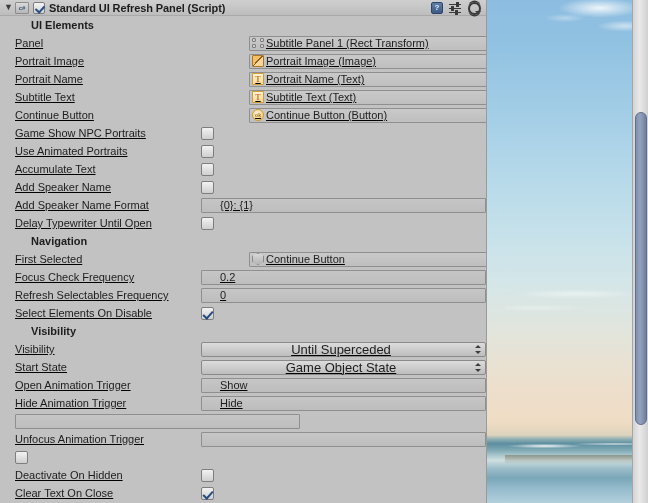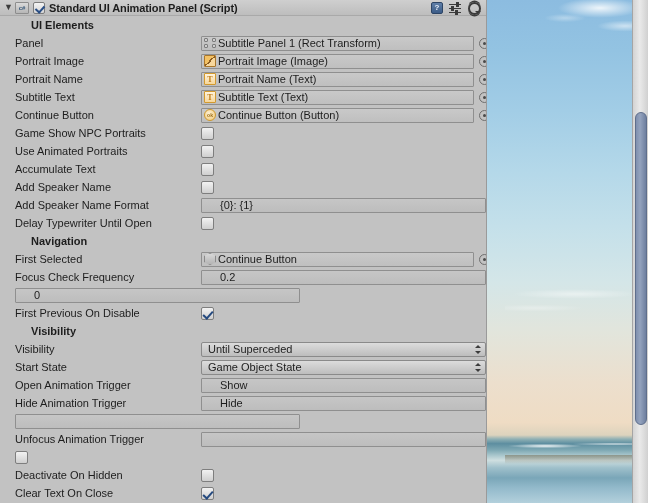--- a/index.html
+++ b/index.html
@@ -146,35 +146,36 @@
   .insp-body { padding: 0; }
   .section-head {
     height: 18px; display: flex; align-items: center;
     padding-left: 31px;
     font-size: 11px; font-weight: bold; color: #1d1d1d;
   }
   .row {
     height: 18px;
     display: flex; align-items: center;
     padding-left: 15px;
+    text-decoration: underline;
   }
   .row .lbl {
     width: 186px; flex: 0 0 186px;
     font-size: 11px; color: #1d1d1d;
     white-space: nowrap; overflow: hidden;
   }
   .ctl { flex: 1; display: flex; align-items: center; }
 
   
   .objfield {
     width: 273px; height: 15px;
     background: linear-gradient(to bottom, #c9c9c9, #bfbfbf);
     border: 1px solid #8f8f8f; border-radius: 1px;
     display: flex; align-items: center;
-    padding-left: 2px; overflow: hidden;
+    padding-left: 2px; overflow: hidden; margin-left: 48px;
   }
   .objfield .oname { font-size: 11px; color: #1d1d1d; white-space: nowrap; }
   .obj-icon { width: 12px; height: 12px; flex: 0 0 12px; margin-right: 2px; position: relative; }
   .oi-rect { }
   .oi-rect span {
     position: absolute; width: 4px; height: 4px;
     border: 1px solid #7c7c7c; border-radius: 1px; background: #cfcfcf;
   }
   .oi-rect span:nth-child(1){ left:0; top:1px; }
   .oi-rect span:nth-child(2){ right:0; top:1px; }
@@ -237,21 +238,21 @@
     font-size: 11px; color: #1d1d1d; overflow: hidden;
   }
 
   
   .popup {
     width: 285px; height: 15px;
     background: linear-gradient(to bottom, #dcdcdc, #bdbdbd);
     border: 1px solid #8a8a8a; border-radius: 2px;
     display: flex; align-items: center;
     padding: 0 3px 0 6px;
-    font-size: 11px; color: #1d1d1d;
+    font-size: 13px; color: #1d1d1d; text-align: center;
   }
   .popup .pval { flex: 1; white-space: nowrap; overflow: hidden; }
   .pop-arrows { width: 8px; height: 11px; position: relative; flex: 0 0 8px; }
   .pop-arrows::before, .pop-arrows::after {
     content: ""; position: absolute; left: 1px;
     border-left: 3px solid transparent; border-right: 3px solid transparent;
   }
   .pop-arrows::before { top: 1px; border-bottom: 3px solid #3c3c3c; }
   .pop-arrows::after  { bottom: 1px; border-top: 3px solid #3c3c3c; }
 
@@ -278,21 +279,21 @@
 <div id="bg-haze"></div>
 <div id="bg-wave-foam"></div>
 <div id="bg-wave-dark"></div>
 
 <div id="inspector">
 
   <div class="comp-header">
     <div class="foldout">▼</div>
     <div class="script-badge">c#</div>
     <div class="hdr-check"></div>
-    <div class="hdr-title">Standard UI Animation Panel (Script)</div>
+    <div class="hdr-title">Standard UI Refresh Panel (Script)</div>
     <div class="hdr-icons">
       <div class="icon-help">?</div>
       <div class="icon-preset">
         <i></i>
           <i></i>
           <i></i>
           <b></b>
           <b></b>
           <b></b>
       </div>
@@ -404,26 +405,27 @@
           <div class="picker"></div>
         </div>
       </div>
       <div class="row">
         <div class="lbl">Focus Check Frequency</div>
         <div class="ctl">
           <div class="txtfield">0.2</div>
         </div>
       </div>
       <div class="row">
+        <div class="lbl">Refresh Selectables Frequency</div>
         <div class="ctl">
           <div class="txtfield">0</div>
         </div>
       </div>
       <div class="row">
-        <div class="lbl">First Previous On Disable</div>
+        <div class="lbl">Select Elements On Disable</div>
         <div class="ctl">
           <div class="cbox on"></div>
         </div>
       </div>
       <div class="section-head">Visibility</div>
       <div class="row">
         <div class="lbl">Visibility</div>
         <div class="ctl">
           <div class="popup">
             <span class="pval">Until Superceded</span>

